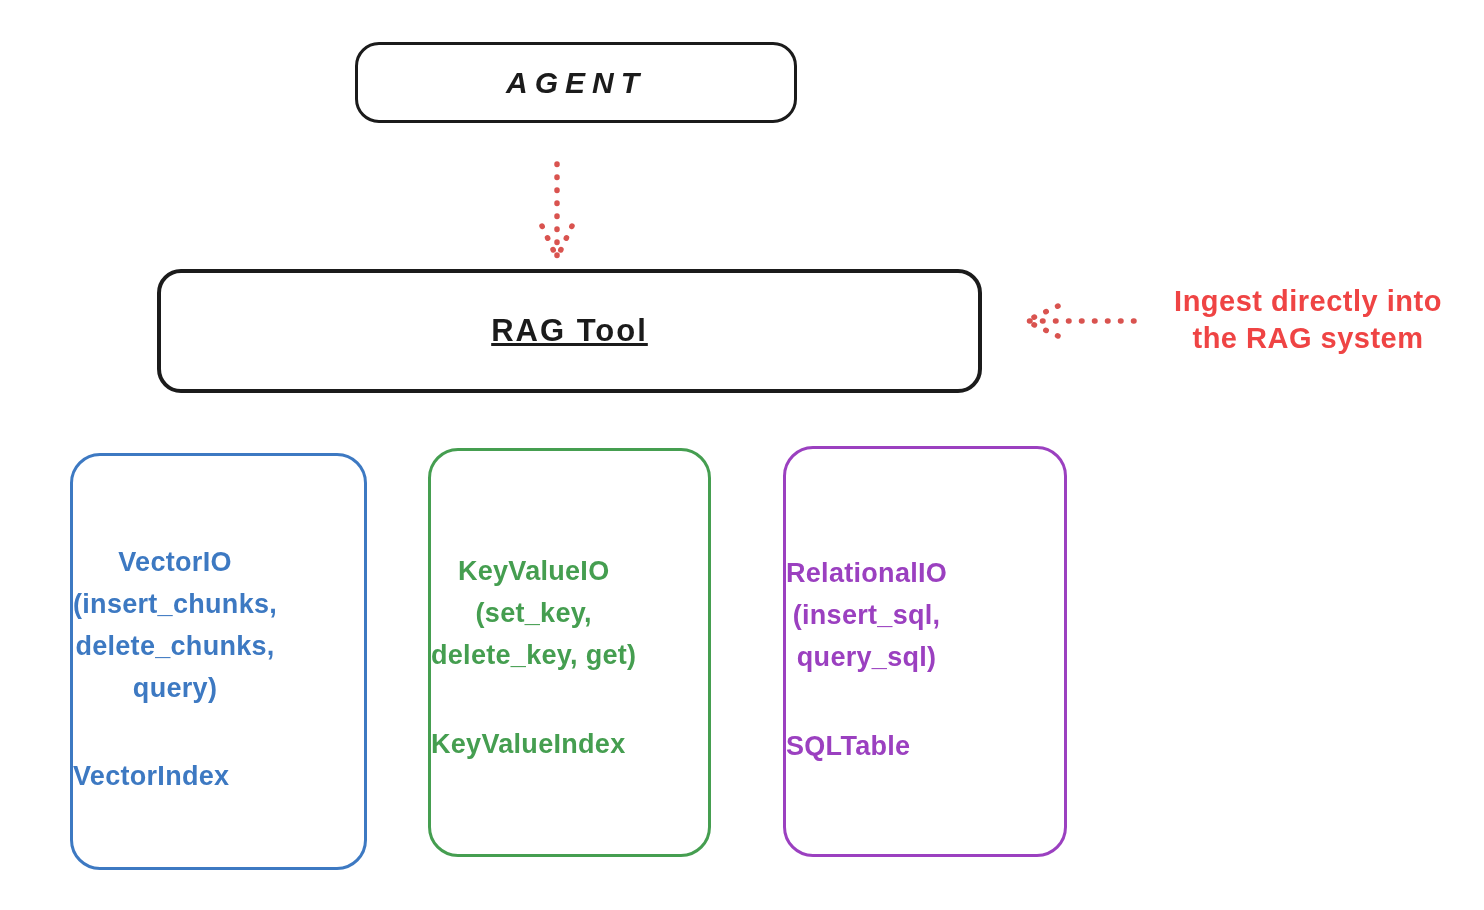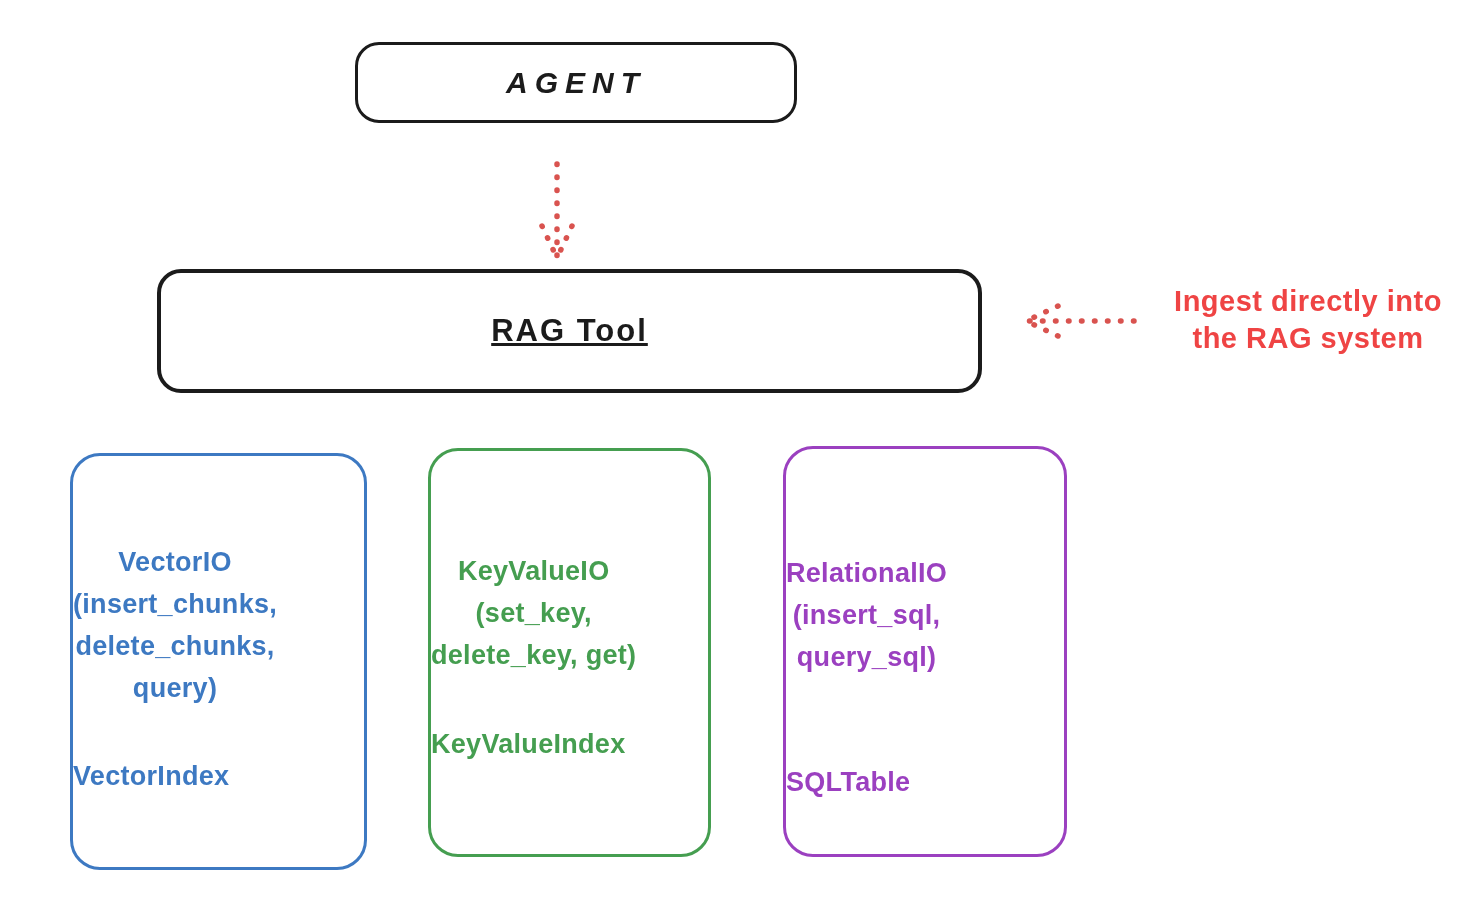--- a/index.html
+++ b/index.html
@@ -111,21 +111,20 @@
     border: 3.5px solid #459e50;
     color: #459e50;
     padding-top: 100px;
   }
   .io-relational {
     left: 783px; top: 446px;
     width: 284px; height: 411px;
     border: 3.5px solid #9b40c0;
     color: #9b40c0;
     padding-top: 104px;
-    gap: 36px;
   }
 </style>
 </head>
 <body>
 
 <div class="canvas">
 
   <div class="node black-box agent-box">
     <span class="label">AGENT</span>
   </div>

